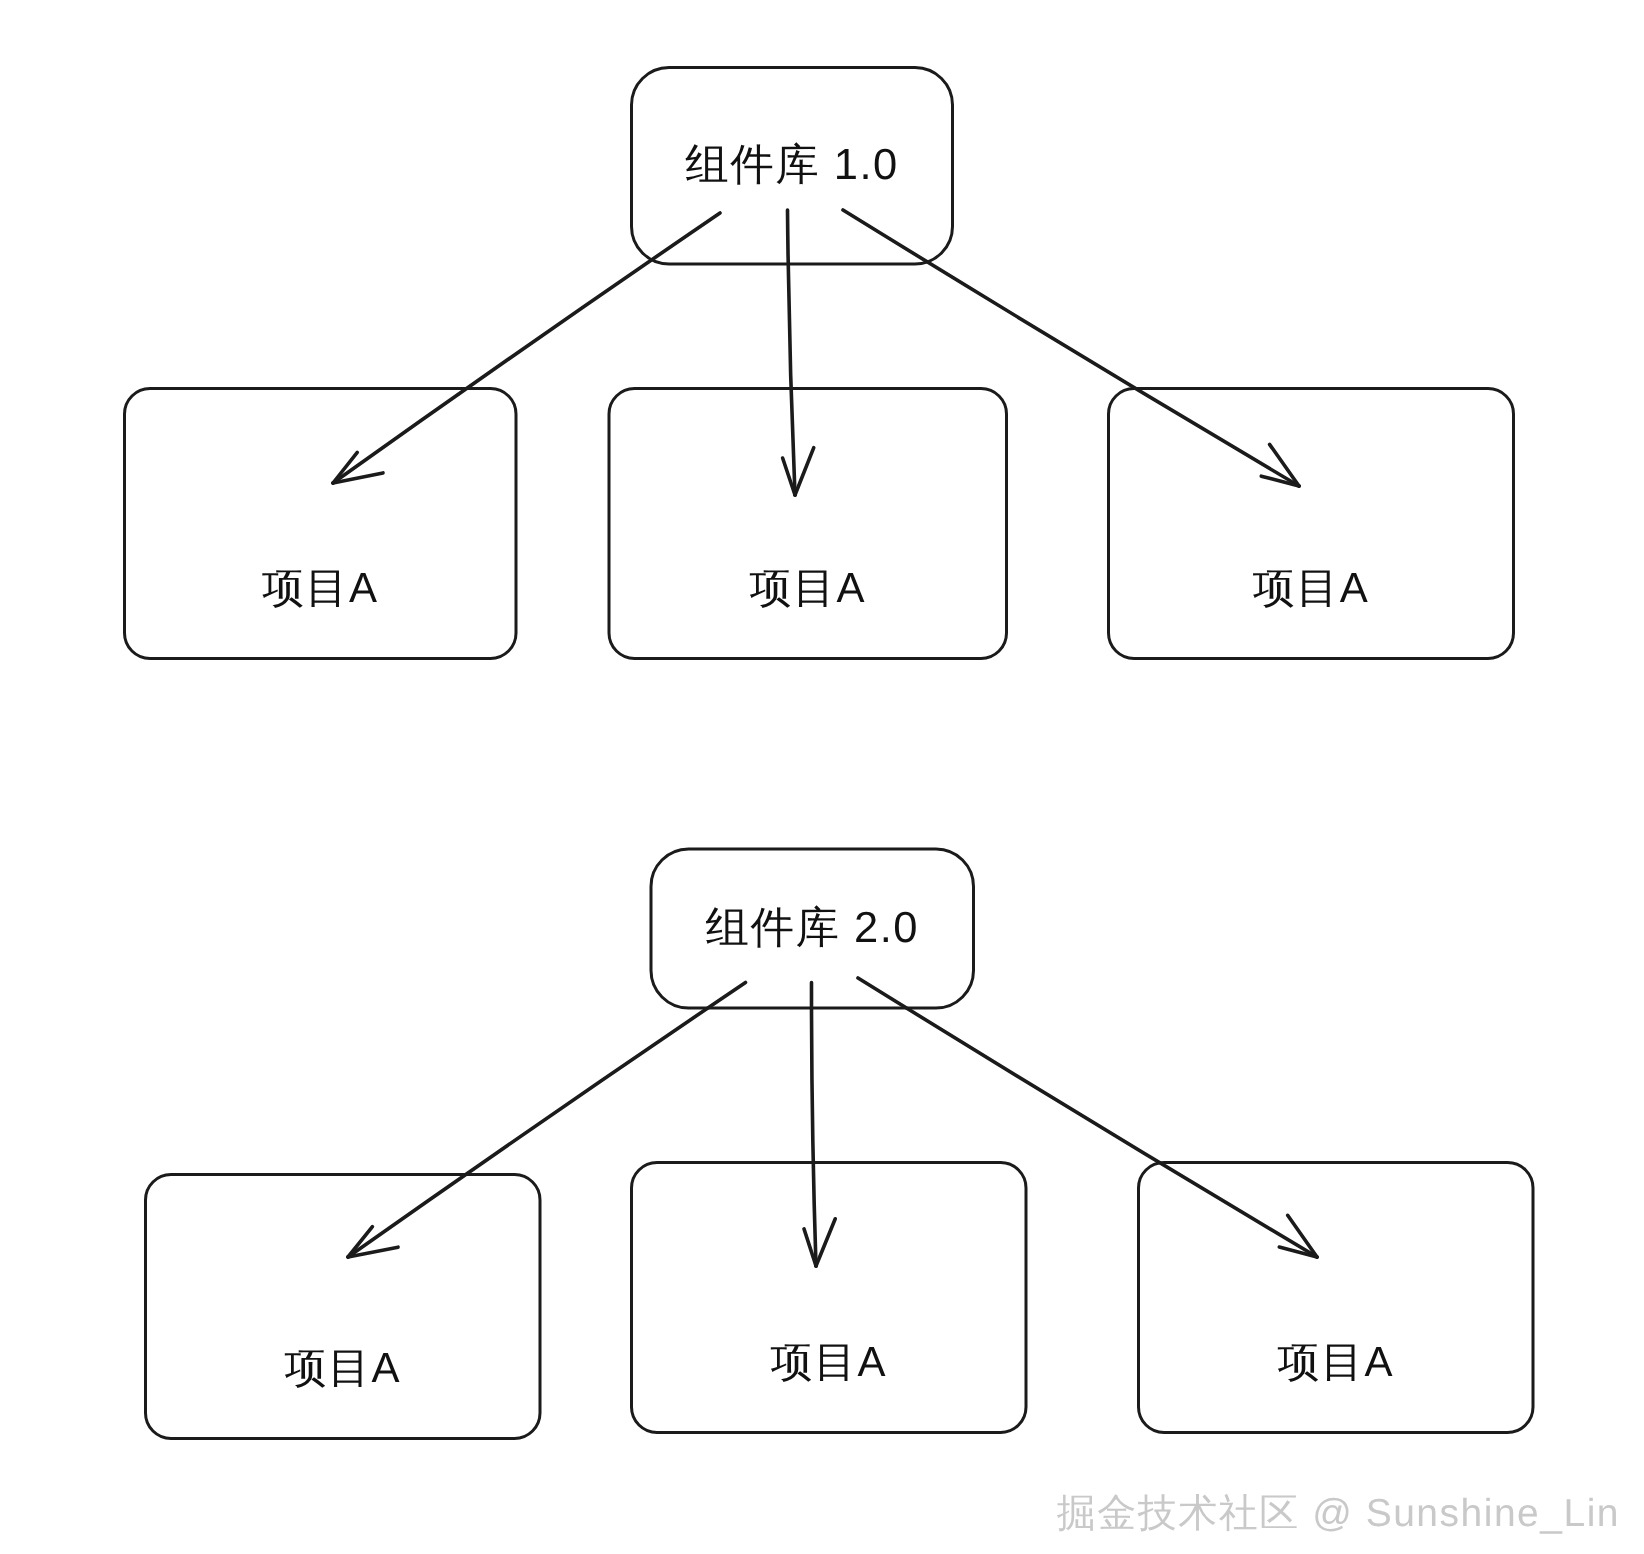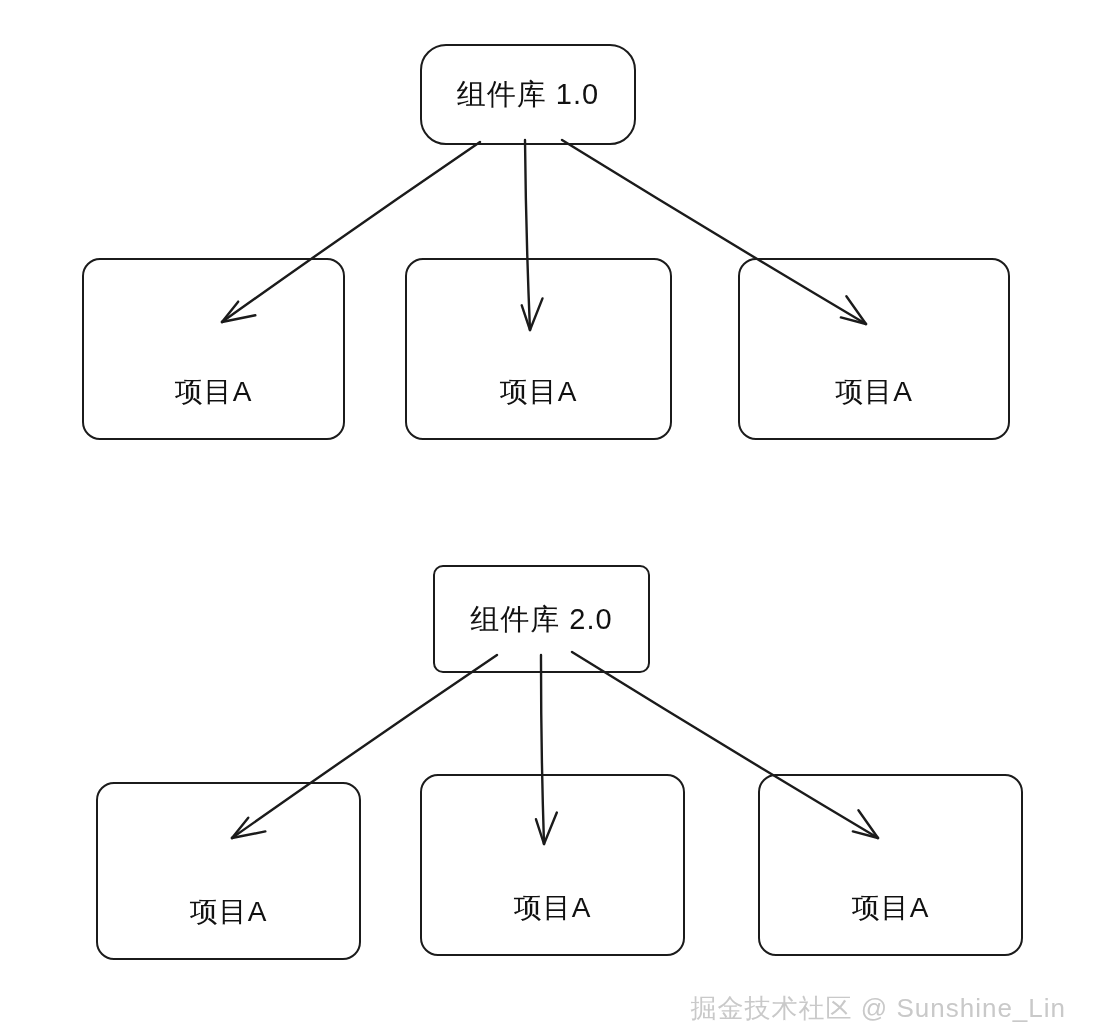--- a/index.html
+++ b/index.html
@@ -53,21 +53,21 @@
   .svg-layer {
     position: absolute;
     left: 0;
     top: 0;
     width: 1096px;
     height: 1036px;
     pointer-events: none;
   }
   .watermark {
     position: absolute;
-    right: 30px;
+    right: 16px;
     bottom: 10px;
     font-size: 26px;
     color: #c9c9c9;
     white-space: nowrap;
     letter-spacing: 1px;
   }
 </style>
 </head>
 <body>
 
@@ -87,35 +87,35 @@
       <path d="M 232 838 L 265.36020802725903 831.4352059911981" fill="none" stroke="#1b1b1b" stroke-width="2.4" stroke-linecap="round"></path>
       <path d="M 232 838 L 248.27763498881163 817.7259131112887" fill="none" stroke="#1b1b1b" stroke-width="2.4" stroke-linecap="round"></path>
       <path d="M 541 655 Q 540.9002015240262 749.5253936266027 544 844" fill="none" stroke="#1b1b1b" stroke-width="2.4" stroke-linecap="round"></path>
       <path d="M 544 844 L 556.8383309627498 812.5170322540758" fill="none" stroke="#1b1b1b" stroke-width="2.4" stroke-linecap="round"></path>
       <path d="M 544 844 L 535.9991977680975 819.2616256870832" fill="none" stroke="#1b1b1b" stroke-width="2.4" stroke-linecap="round"></path>
       <path d="M 572 652 Q 724.1689355235886 746.3672351063541 878 838" fill="none" stroke="#1b1b1b" stroke-width="2.4" stroke-linecap="round"></path>
       <path d="M 878 838 L 858.4232612694308 810.2015953573765" fill="none" stroke="#1b1b1b" stroke-width="2.4" stroke-linecap="round"></path>
       <path d="M 878 838 L 852.8554461742 831.385514917891" fill="none" stroke="#1b1b1b" stroke-width="2.4" stroke-linecap="round"></path>
     </svg>
 
-  <div class="node parent" id="node-parent-0" style="left: 420px; top: 44px; width: 216px; height: 101px;">
+  <div class="node parent" id="node-parent-0" style="left: 420px; top: 44px; width: 216px; height: 133px;">
     <span class="node-label">组件库 1.0</span>
   </div>
 
   <div class="node child" id="node-0-child-0" style="left: 82px; top: 258px; width: 263px; height: 182px;">
     <span class="node-label">项目A</span>
   </div>
   <div class="node child" id="node-0-child-1" style="left: 405px; top: 258px; width: 267px; height: 182px;">
     <span class="node-label">项目A</span>
   </div>
   <div class="node child" id="node-0-child-2" style="left: 738px; top: 258px; width: 272px; height: 182px;">
     <span class="node-label">项目A</span>
   </div>
 
-  <div class="node parent" id="node-parent-1" style="left: 433px; top: 565px; width: 217px; height: 108px; border-radius: 10px;">
+  <div class="node parent" id="node-parent-1" style="left: 433px; top: 565px; width: 217px; height: 108px;">
     <span class="node-label">组件库 2.0</span>
   </div>
 
   <div class="node child" id="node-1-child-0" style="left: 96px; top: 782px; width: 265px; height: 178px;">
     <span class="node-label">项目A</span>
   </div>
   <div class="node child" id="node-1-child-1" style="left: 420px; top: 774px; width: 265px; height: 182px;">
     <span class="node-label">项目A</span>
   </div>
   <div class="node child" id="node-1-child-2" style="left: 758px; top: 774px; width: 265px; height: 182px;">

